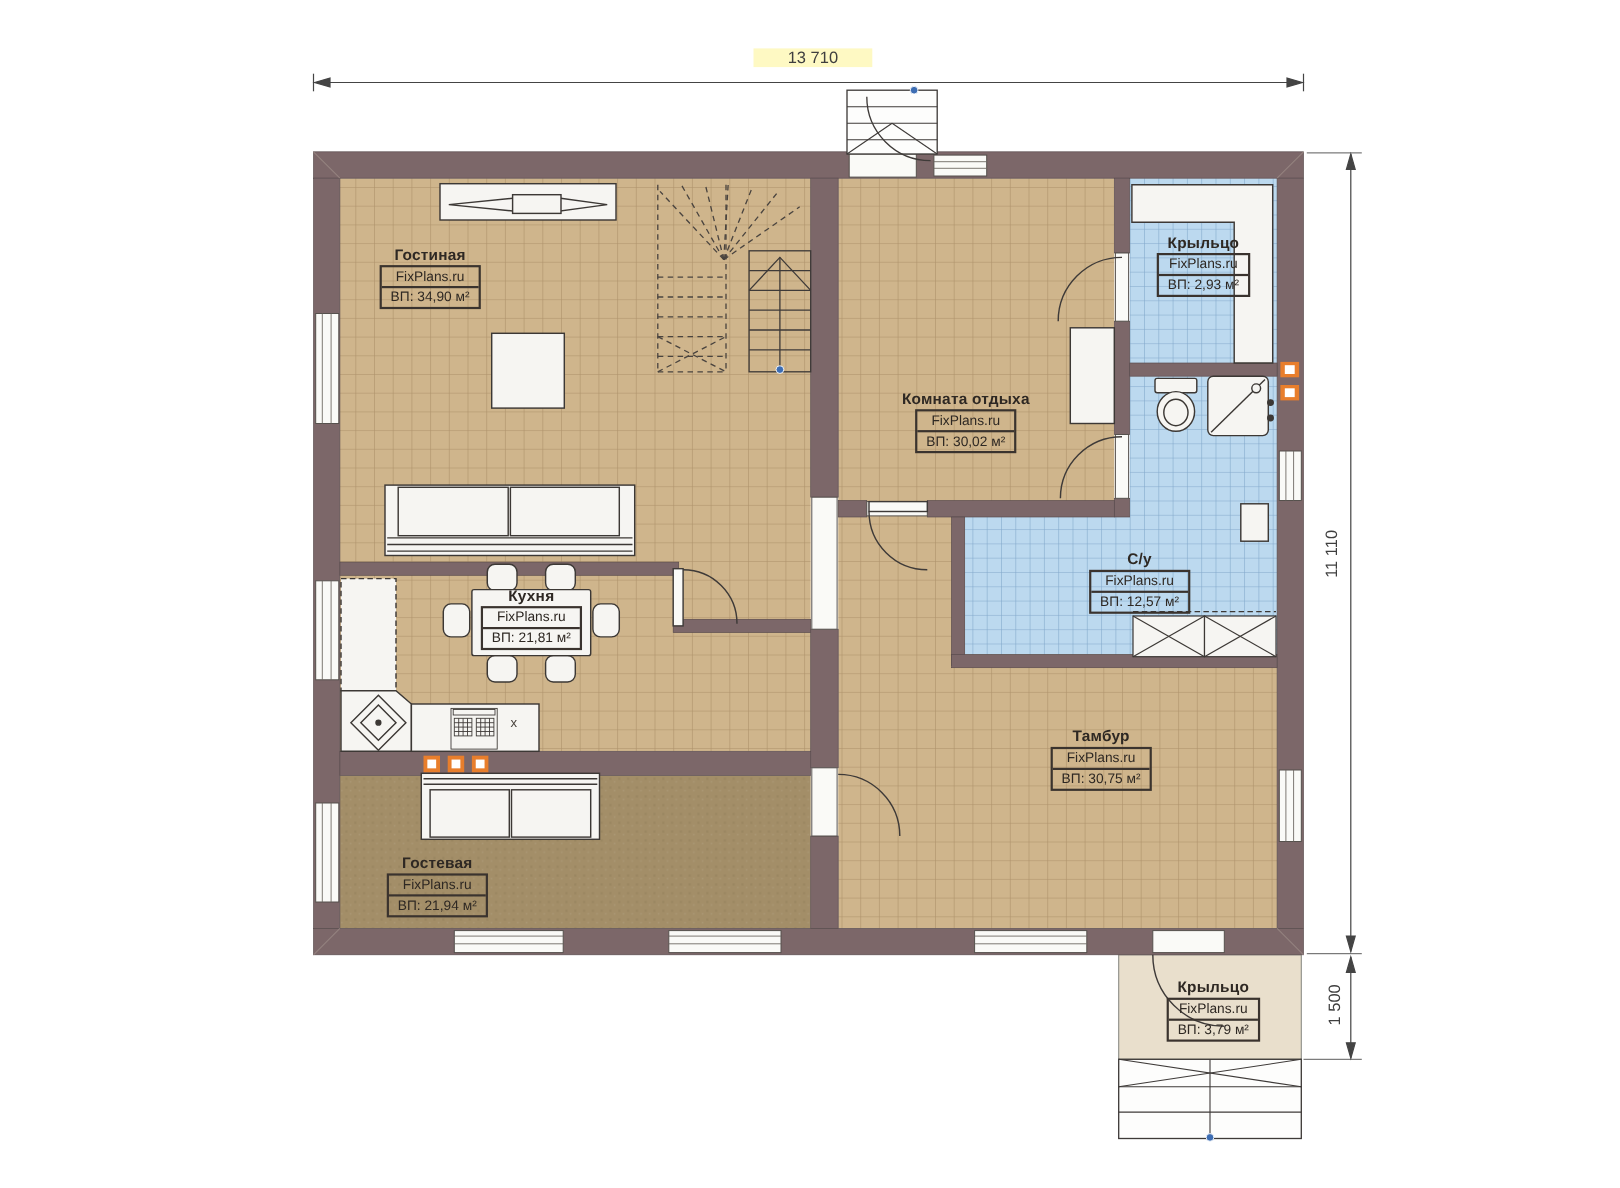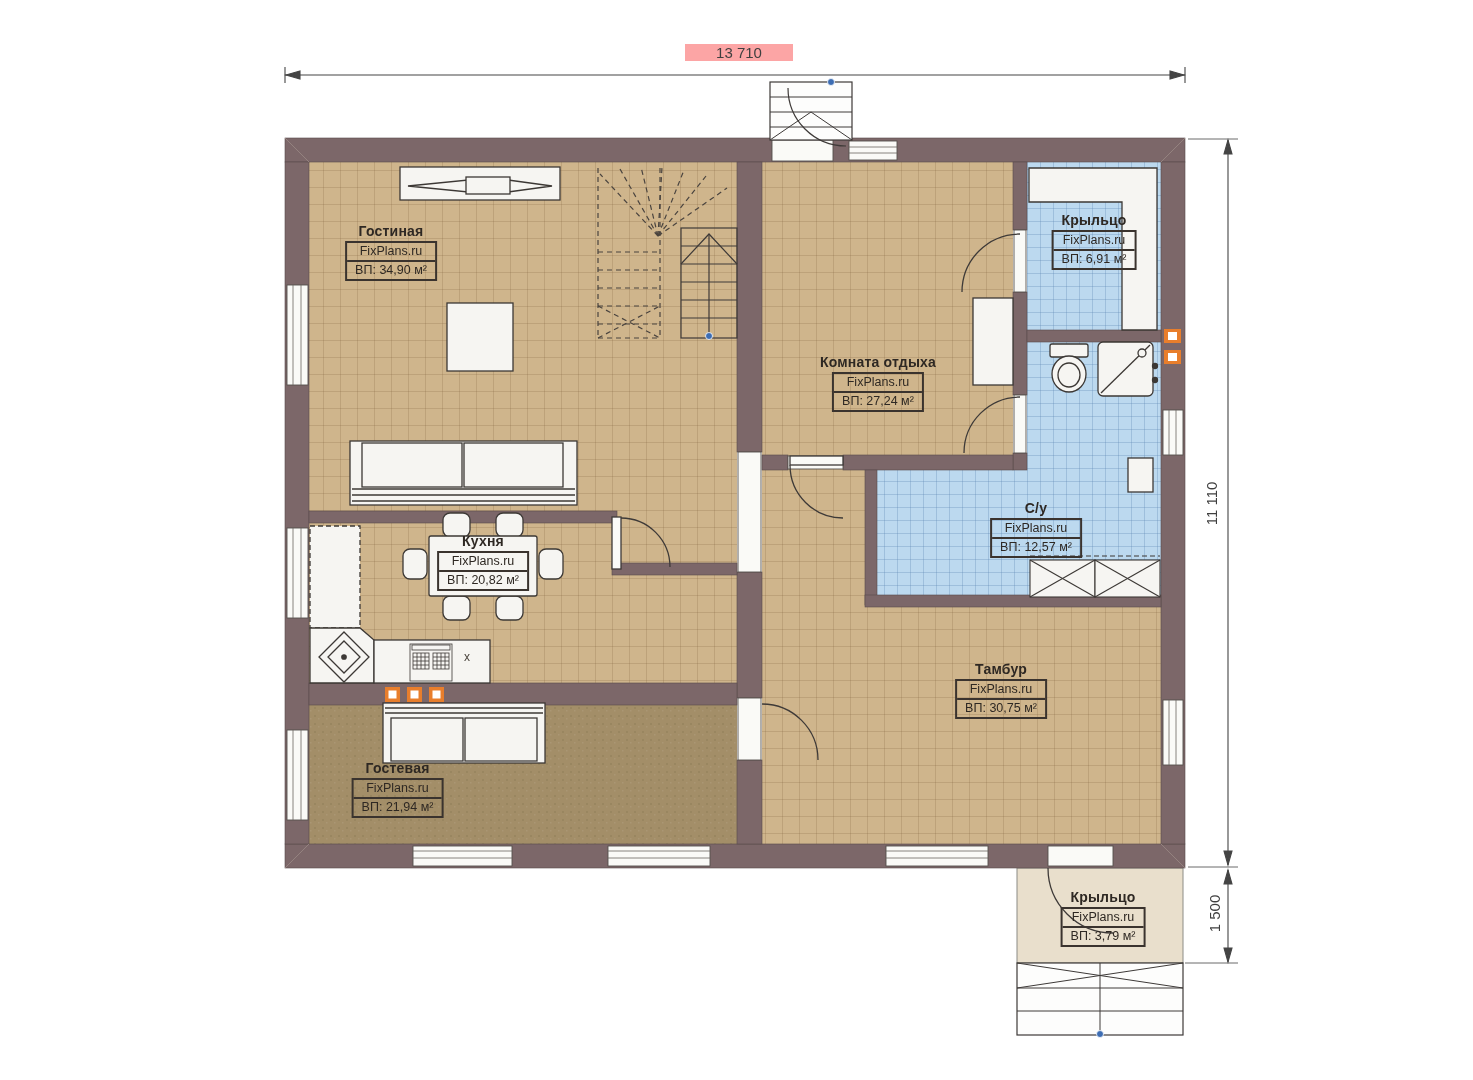--- a/index.html
+++ b/index.html
@@ -4,21 +4,21 @@
 <style>
   html,body{margin:0;padding:0;background:#ffffff;}
   #stage{position:relative;width:1473px;height:1080px;background:#ffffff;overflow:hidden;
          font-family:"Liberation Sans", sans-serif;}
   #plan-svg{position:absolute;left:0;top:0;}
   .room-label{position:absolute;transform:translateX(-50%);text-align:center;color:#2e2823;z-index:5;}
   .rname{font-size:14px;font-weight:bold;letter-spacing:.2px;margin-bottom:2px;white-space:nowrap;}
   .rbox{display:inline-block;border:2px solid #3a332e;background:transparent;}
   .rbox .r1{font-size:12.5px;padding:0 8px;line-height:17px;border-bottom:2px solid #3a332e;white-space:nowrap;}
   .rbox .r2{font-size:12.5px;padding:0 8px;line-height:17px;white-space:nowrap;}
-  .dim{position:absolute;font-size:15px;color:#3f3f3f;text-align:center;z-index:4;background:#fca5a5;padding:0 4px;}
+  .dim{position:absolute;font-size:15px;color:#3f3f3f;text-align:center;z-index:4;background:#fef9c3;padding:0 4px;}
   .dim-v{transform:rotate(-90deg);background:transparent;}
   .stove-x{position:absolute;font-size:12px;color:#4a443e;z-index:4;}
 </style>
 </head>
 <body>
 
 <div id="stage">
 
 <svg id="plan-svg" width="1473" height="1080" viewBox="0 0 1473 1080">
   <defs>
@@ -305,57 +305,57 @@
     <div class="rbox">
       <div class="r1">FixPlans.ru</div>
       <div class="r2">ВП: 34,90 м²</div>
     </div>
   </div>
 
   <div class="room-label" style="left:878px;top:330px;margin-top:24px;">
     <div class="rname">Комната отдыха</div>
     <div class="rbox">
       <div class="r1">FixPlans.ru</div>
-      <div class="r2">ВП: 27,24 м²</div>
+      <div class="r2">ВП: 30,02 м²</div>
     </div>
   </div>
 
   <div class="room-label" style="left:1094px;top:212px;">
     <div class="rname">Крыльцо</div>
     <div class="rbox">
       <div class="r1">FixPlans.ru</div>
-      <div class="r2">ВП: 6,91 м²</div>
+      <div class="r2">ВП: 2,93 м²</div>
     </div>
   </div>
 
   <div class="room-label" style="left:483px;top:533px;text-align:center;">
     <div class="rname">Кухня</div>
     <div class="rbox">
       <div class="r1">FixPlans.ru</div>
-      <div class="r2">ВП: 20,82 м²</div>
+      <div class="r2">ВП: 21,81 м²</div>
     </div>
   </div>
 
   <div class="room-label" style="left:1036px;top:500px;">
     <div class="rname">С/у</div>
     <div class="rbox">
       <div class="r1">FixPlans.ru</div>
       <div class="r2">ВП: 12,57 м²</div>
     </div>
   </div>
 
   <div class="room-label" style="left:1001px;top:661px;">
     <div class="rname">Тамбур</div>
     <div class="rbox">
       <div class="r1">FixPlans.ru</div>
       <div class="r2">ВП: 30,75 м²</div>
     </div>
   </div>
 
-  <div class="room-label" style="left:383px;top:760px;padding-left:29px;">
+  <div class="room-label" style="left:383px;top:776px;padding-left:29px;">
     <div class="rname">Гостевая</div>
     <div class="rbox">
       <div class="r1">FixPlans.ru</div>
       <div class="r2">ВП: 21,94 м²</div>
     </div>
   </div>
 
   <div class="room-label" style="left:1103px;top:889px;">
     <div class="rname">Крыльцо</div>
     <div class="rbox">

